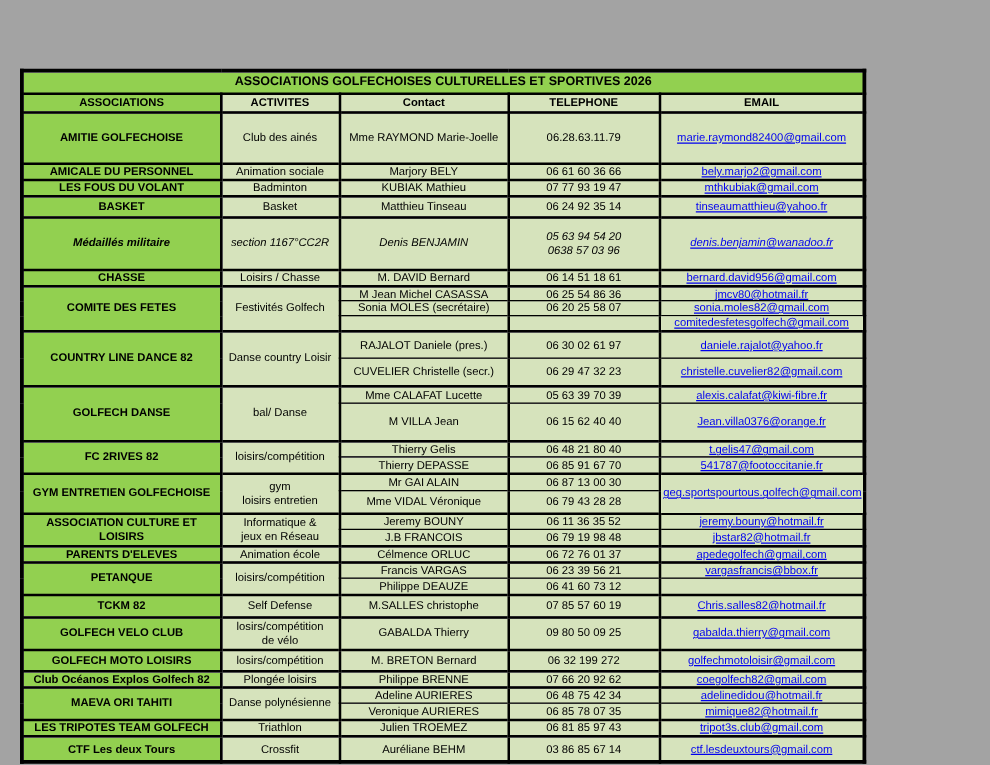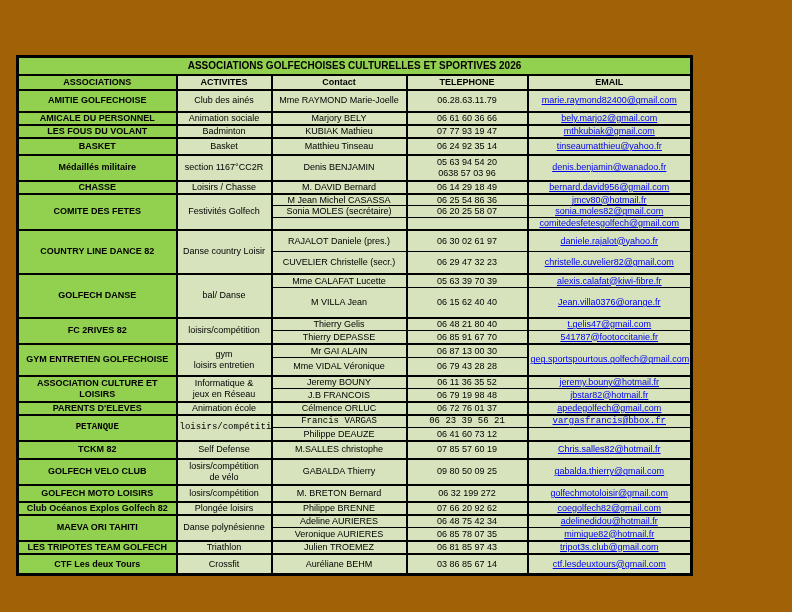--- a/index.html
+++ b/index.html
@@ -1,20 +1,20 @@
 <!DOCTYPE html>
 <html><head>
 <meta charset="utf-8">
 <style>
   html, body { margin: 0; padding: 0; }
   .screen {
     position: relative;
     width: 792px;
     height: 612px;
-    background: #a16207;
+    background: #a3a3a3;
     overflow: hidden;
     font-family: "Liberation Sans", sans-serif;
   }
   .table-wrap {
     position: absolute;
     left: 16px;
     top: 55px;
   }
   table {
     border-collapse: collapse;
@@ -91,21 +91,21 @@
         </tr>
         <tr class="header-row" style="height:15px">
           <th class="assoc-col">ASSOCIATIONS</th>
           <th>ACTIVITES</th>
           <th>Contact</th>
           <th>TELEPHONE</th>
           <th>EMAIL</th>
         </tr>
       </thead>
       <tbody id="table-body">
-          <tr class="group-start" style="height: 22px;">
+          <tr class="group-start" style="height: 41px;">
             <td class="assoc">AMITIE GOLFECHOISE</td>
             <td class="pre">Club des ainés</td>
             <td class="">Mme RAYMOND Marie-Joelle</td>
             <td class="pre">06.28.63.11.79</td>
             <td class=""><a class="email-link">marie.raymond82400@gmail.com</a></td>
           </tr>
           <tr class="group-start" style="height: 13px;">
             <td class="assoc">AMICALE DU PERSONNEL</td>
             <td class="pre">Animation sociale</td>
             <td class="">Marjory BELY</td>
@@ -119,33 +119,33 @@
             <td class="pre">07 77 93 19 47</td>
             <td class=""><a class="email-link">mthkubiak@gmail.com</a></td>
           </tr>
           <tr class="group-start" style="height: 17px;">
             <td class="assoc">BASKET</td>
             <td class="pre">Basket</td>
             <td class="">Matthieu Tinseau</td>
             <td class="pre">06 24 92 35 14</td>
             <td class=""><a class="email-link">tinseaumatthieu@yahoo.fr</a></td>
           </tr>
-          <tr class="group-start" style="height: 26px;">
+          <tr class="group-start" style="height: 42px; font-style: italic;">
             <td class="assoc">Médaillés militaire</td>
             <td class="pre">section 1167°CC2R</td>
             <td class="">Denis BENJAMIN</td>
             <td class="pre">05 63 94 54 20
 0638 57 03 96</td>
             <td class=""><a class="email-link">denis.benjamin@wanadoo.fr</a></td>
           </tr>
           <tr class="group-start" style="height: 13px;">
             <td class="assoc">CHASSE</td>
             <td class="pre">Loisirs / Chasse</td>
             <td class="">M. DAVID Bernard</td>
-            <td class="pre">06 14 29 18 49</td>
+            <td class="pre">06 14 51 18 61</td>
             <td class=""><a class="email-link">bernard.david956@gmail.com</a></td>
           </tr>
           <tr class="group-start" style="height: 12px;">
             <td class="assoc" rowspan="3">COMITE DES FETES</td>
             <td class="pre" rowspan="3">Festivités  Golfech</td>
             <td class="">M Jean Michel CASASSA</td>
             <td class="pre">06 25 54 86 36</td>
             <td class=""><a class="email-link">jmcv80@hotmail.fr</a></td>
           </tr>
           <tr style="height: 12px;">
@@ -219,21 +219,21 @@
             <td class="pre">06 79 19 98 48</td>
             <td class=""><a class="email-link">jbstar82@hotmail.fr</a></td>
           </tr>
           <tr class="group-start" style="height: 13px;">
             <td class="assoc">PARENTS D'ELEVES</td>
             <td class="pre">Animation école</td>
             <td class="">Célmence ORLUC</td>
             <td class="pre">06 72 76 01 37</td>
             <td class=""><a class="email-link">apedegolfech@gmail,com</a></td>
           </tr>
-          <tr class="group-start" style="height: 13px; font-family: Liberation Mono, monospace;">
+          <tr class="group-start" style="height: 13px;">
             <td class="assoc" rowspan="2">PETANQUE</td>
             <td class="pre" rowspan="2">loisirs/compétition</td>
             <td class="">Francis VARGAS</td>
             <td class="pre">06 23 39 56 21</td>
             <td class=""><a class="email-link">vargasfrancis@bbox.fr</a></td>
           </tr>
           <tr style="height: 13px;">
             <td class="">Philippe DEAUZE</td>
             <td class="pre">06 41 60 73 12</td>
             <td class=""></td>

